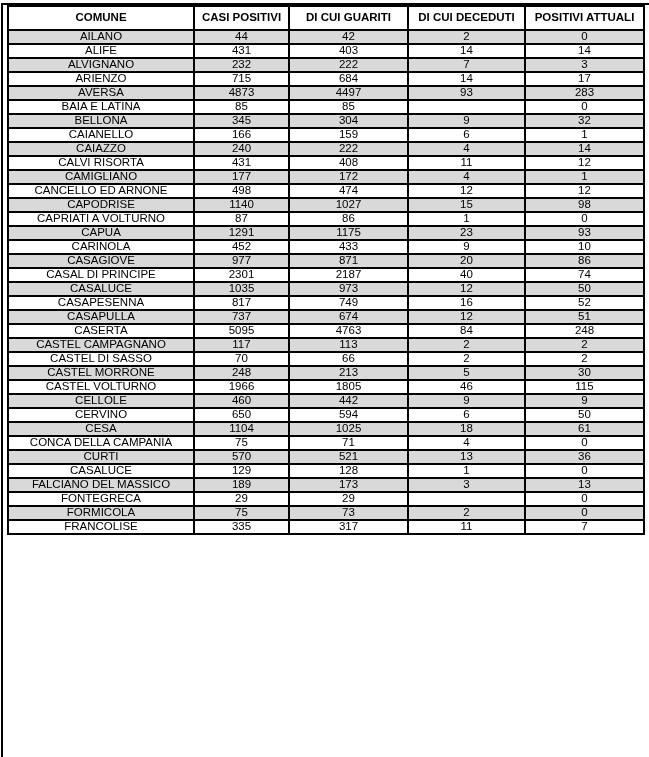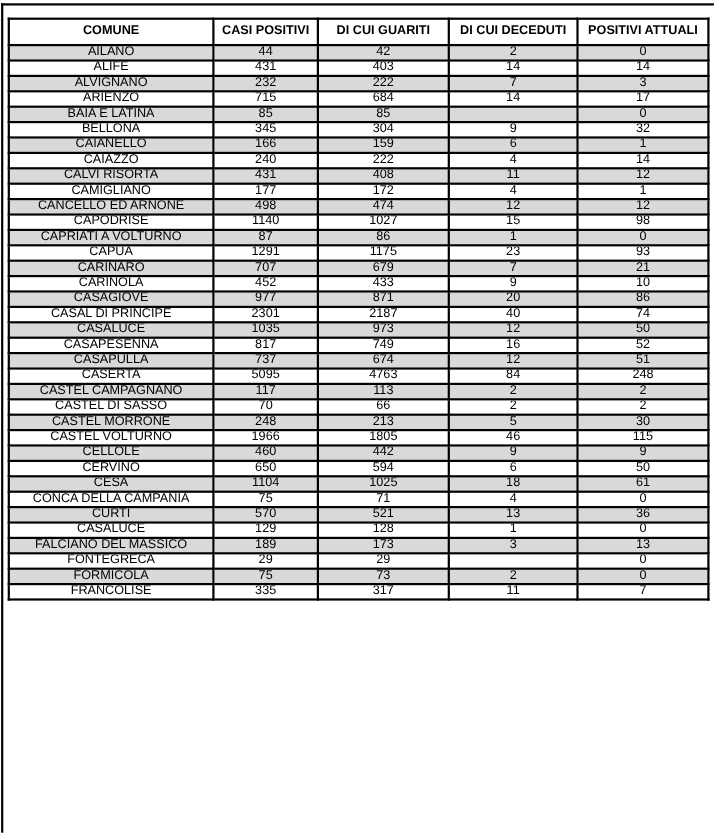--- a/index.html
+++ b/index.html
@@ -27,21 +27,21 @@
     position: absolute;
     left: 1px;
     top: 3px;
     width: 2px;
     height: 754px;
     background: #000000;
   }
   table.covid-table {
     position: absolute;
     left: 7px;
-    top: 16px;
+    top: 5px;
     width: 636px;
     border-collapse: collapse;
     table-layout: fixed;
   }
   .covid-table th,
   .covid-table td {
     border: 2px solid #000000;
     text-align: center;
     vertical-align: middle;
     padding: 0 2px;
@@ -109,20 +109,27 @@
         <td>3</td>
       </tr>
       <tr>
         <td>ARIENZO</td>
         <td>715</td>
         <td>684</td>
         <td>14</td>
         <td>17</td>
       </tr>
       <tr>
+        <td>AVERSA</td>
+        <td>4873</td>
+        <td>4497</td>
+        <td>93</td>
+        <td>283</td>
+      </tr>
+      <tr>
         <td>BAIA E LATINA</td>
         <td>85</td>
         <td>85</td>
         <td></td>
         <td>0</td>
       </tr>
       <tr>
         <td>BELLONA</td>
         <td>345</td>
         <td>304</td>
@@ -179,27 +186,20 @@
         <td>0</td>
       </tr>
       <tr>
         <td>CAPUA</td>
         <td>1291</td>
         <td>1175</td>
         <td>23</td>
         <td>93</td>
       </tr>
       <tr>
-        <td>CARINARO</td>
-        <td>707</td>
-        <td>679</td>
-        <td>7</td>
-        <td>21</td>
-      </tr>
-      <tr>
         <td>CARINOLA</td>
         <td>452</td>
         <td>433</td>
         <td>9</td>
         <td>10</td>
       </tr>
       <tr>
         <td>CASAGIOVE</td>
         <td>977</td>
         <td>871</td>

